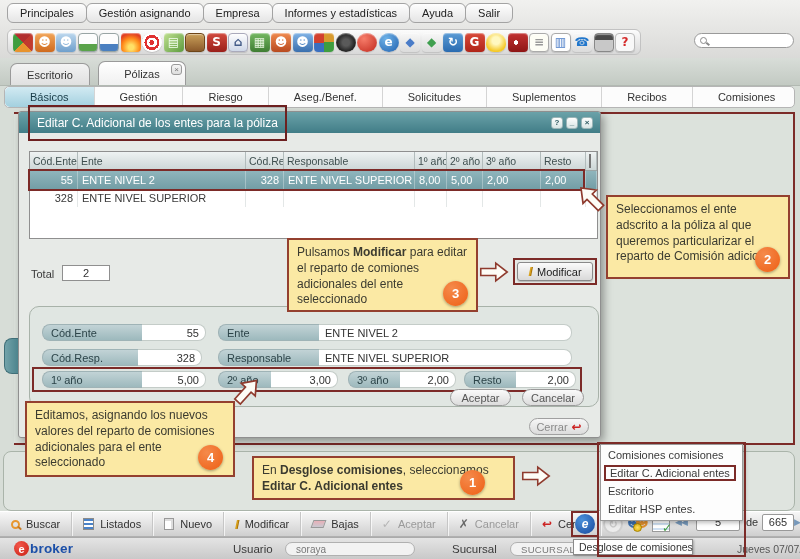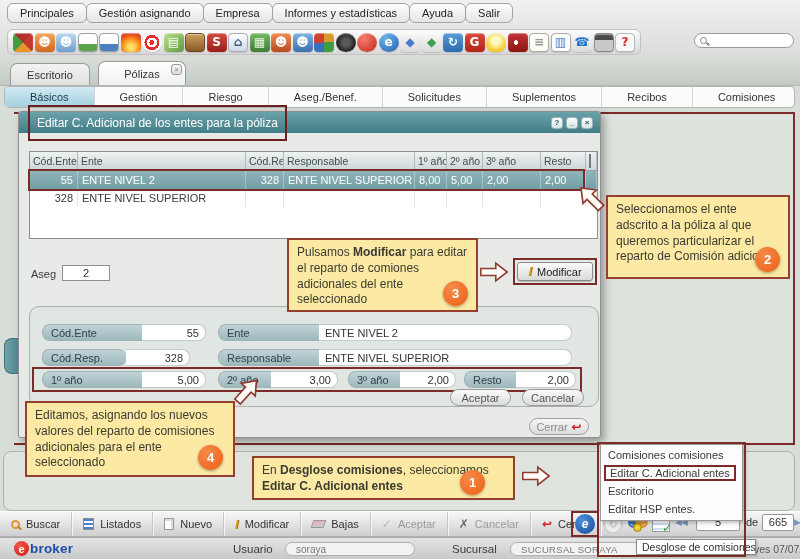--- a/index.html
+++ b/index.html
@@ -97,21 +97,21 @@
       color:#fff;font-size:13px;font-weight:bold;display:flex;align-items:center;justify-content:center;box-shadow:0 1px 3px rgba(0,0,0,.35);}
   .blockarrow{position:absolute;z-index:25;}
   .blockarrow polygon{fill:#fdfcf6;stroke:#8f3b2e;stroke-width:1.8;}
 
   
   .bigredbox{position:absolute;left:597px;top:442px;width:149px;height:115px;border:2px solid #7c2b28;z-index:45;pointer-events:none;}
   .ctxmenu{position:absolute;left:600px;top:444px;width:143px;height:77px;background:#fdfdfd;border:1px solid #9a9a9a;
       box-shadow:2px 2px 4px rgba(0,0,0,.25);z-index:30;padding-top:1px;}
   .mitem{height:18px;display:flex;align-items:center;padding-left:7px;font-size:11px;color:#3a3a3a;white-space:nowrap;}
   .mitem .outlined{border:2px solid #7c2b28;padding:0 4px;margin-left:-4px;height:16px;display:flex;align-items:center;}
-  .tooltip{position:absolute;left:636px;top:539px;width:120px;height:16px;background:#fefefe;border:1px solid #8a8a8a;
+  .tooltip{position:absolute;left:573px;top:539px;width:120px;height:16px;background:#fefefe;border:1px solid #8a8a8a;
       font-size:10.5px;color:#333;display:flex;align-items:center;padding-left:5px;box-shadow:1px 1px 2px rgba(0,0,0,.25);z-index:35;white-space:nowrap;}
 
   
   .toolbar{position:absolute;left:0;top:511px;width:800px;height:26px;background:linear-gradient(#f7f7f7,#cfcfcf);
       border-top:1px solid #fff;border-bottom:1px solid #b0b0b0;z-index:5;display:flex;align-items:stretch;}
   .tbtn{display:flex;align-items:center;gap:6px;padding:0 11px;font-size:11px;color:#333;border-right:1px solid #c6c6c6;box-shadow:1px 0 0 rgba(255,255,255,.7);}
   .tbtn.disabled{color:#9a9a9a;}
   .mago{width:9px;height:9px;border:2px solid #e8962e;border-radius:50%;position:relative;flex:0 0 auto;}
   .mago::after{content:"";position:absolute;width:5px;height:2px;background:#c87820;right:-4px;bottom:-2px;transform:rotate(40deg);border-radius:1px;}
   .ilist{width:11px;height:12px;background:repeating-linear-gradient(180deg,#4a82c8 0 2px,#fff 2px 4px);border:1px solid #8a8a8a;flex:0 0 auto;}
@@ -271,41 +271,41 @@
         <div class="tc"></div>
         <div class="tc"></div>
         <div class="tc"></div>
         <div class="tc"></div>
         <div class="tc"></div>
         <div class="tc"></div>
       </div>
     </div>
     <div class="row-outline"></div>
 
-    <div class="total-lbl">Aseg</div>
+    <div class="total-lbl">Total</div>
     <div class="total-val">2</div>
 
     <div class="modify-wrap">
       <div class="btn-modify">
         <span class="ipen"></span>
         <span>Modificar</span>
       </div>
     </div>
 
     <div class="form-panel">
       <div class="fpair" style="left:12px;top:17px;">
         <span class="fl" style="width:100px;">Cód.Ente</span>
         <span class="fv num" style="width:64px;">55</span>
       </div>
       <div class="fpair" style="left:188px;top:17px;">
         <span class="fl" style="width:101px;">Ente</span>
         <span class="fv" style="width:253px;">ENTE NIVEL 2</span>
       </div>
       <div class="fpair" style="left:12px;top:42px;">
-        <span class="fl" style="width:84px;border-radius:7px;">Cód.Resp.</span>
+        <span class="fl" style="width:96px;">Cód.Resp.</span>
         <span class="fv num" style="width:64px;">328</span>
       </div>
       <div class="fpair" style="left:188px;top:42px;">
         <span class="fl" style="width:101px;">Responsable</span>
         <span class="fv" style="width:253px;">ENTE NIVEL SUPERIOR</span>
       </div>
 
       <div class="years-outline"></div>
       <div class="fpair" style="left:12px;top:64px;">
         <span class="fl" style="width:100px;">1º año</span>

